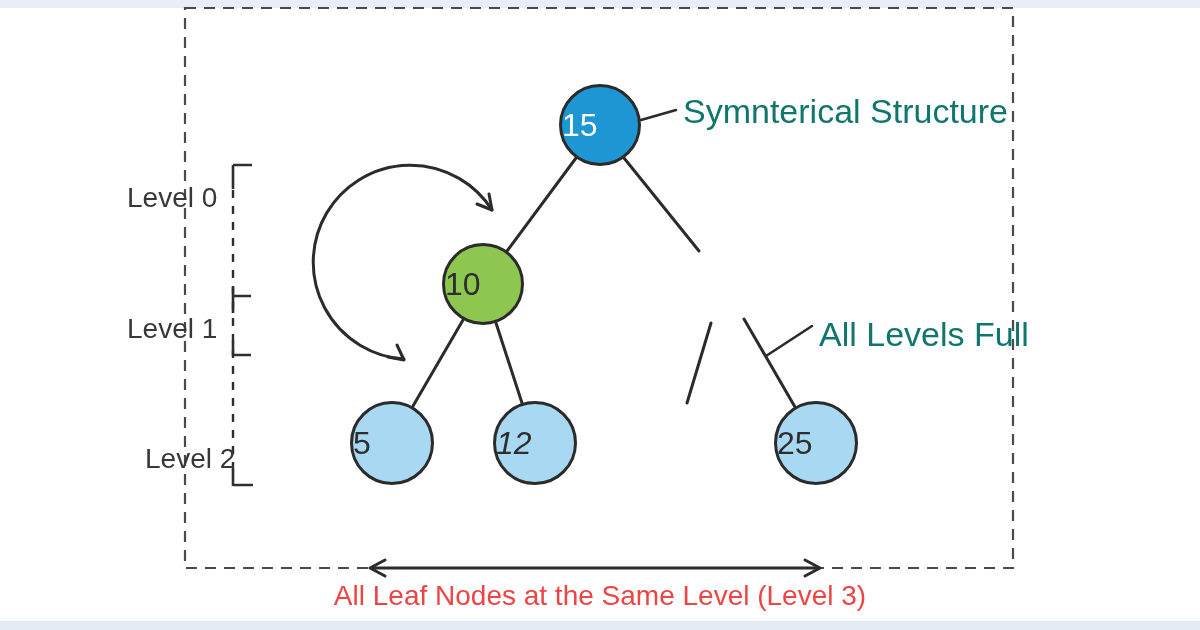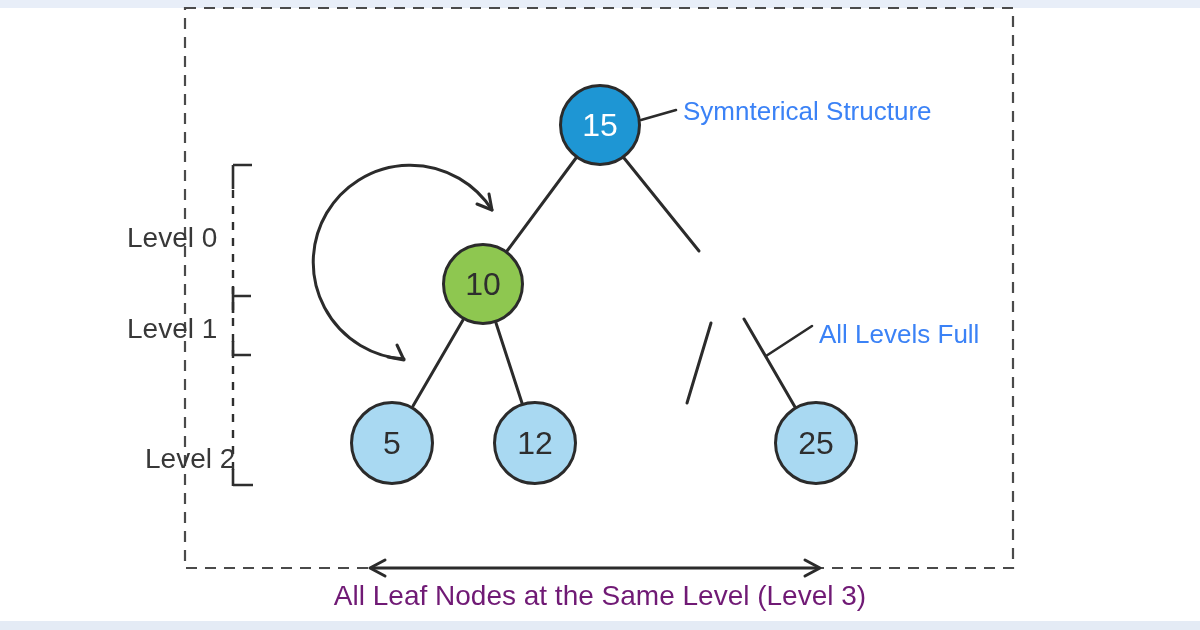--- a/index.html
+++ b/index.html
@@ -12,42 +12,42 @@
     color:var(--text-dark,#333333);
   }
   .edge-strip{position:absolute;left:0;width:1200px;background:var(--edge-tint,#e8eef8);}
   .edge-strip.top{top:0;height:8px;}
   .edge-strip.bottom{bottom:0;height:9px;background:#e4ebf5;}
   svg.layer{position:absolute;left:0;top:0;z-index:1;}
   .node{
     position:absolute;z-index:2;
     border-radius:50%;
     border:3px solid var(--stroke,#2b2b2b);
-    display:flex;align-items:center;justify-content:center;
+    display:flex;align-items:center;
     font-size:32px;font-weight:400;
     box-sizing:border-box;
     color:var(--text-dark,#2b2b2b);
   }
   .node.root{background:var(--root-fill,#1e96d4);color:var(--root-text,#ffffff);}
   .node.internal{background:var(--internal-fill,#8ec750);}
   .node.leaf{background:var(--leaf-fill,#a9d9f2);}
   .lvl-label{
     position:absolute;z-index:2;
     font-size:28px;line-height:28px;color:#383838;
     white-space:nowrap;
   }
   .annot{
     position:absolute;z-index:2;
-    font-size:26px;line-height:27px;color:#3b82f6;
+    font-size:34px;line-height:27px;color:#0f766e;
     white-space:nowrap;
   }
   .caption{
     position:absolute;z-index:2;
     left:0;right:0;top:580px;text-align:center;
-    font-size:28px;color:#701a75;
+    font-size:28px;color:#ef4444;
     white-space:nowrap;
   }
 </style>
 </head>
 <body>
 
 <div class="stage">
 
   <div class="edge-strip top"></div>
   <div class="edge-strip bottom"></div>
@@ -88,34 +88,34 @@
       <path d="M397,345 L404,360 L388,357"></path>
     </g>
 
     <g stroke="#2b2b2b" stroke-width="3" stroke-linecap="round" stroke-linejoin="round" fill="none">
       <path d="M372,568 L818,568"></path>
       <path d="M385,560 L370,568 L385,576"></path>
       <path d="M805,560 L820,568 L805,576"></path>
     </g>
   </svg>
 
-  <div class="lvl-label" style="left:127px;top:184px;margin-top:40px;">Level 0</div>
+  <div class="lvl-label" style="left:127px;top:184px;">Level 0</div>
   <div class="lvl-label" style="left:127px;top:315px;">Level 1</div>
   <div class="lvl-label" style="left:145px;top:445px;">Level 2</div>
 
   <div class="node root" style="left:559px;top:84px;width:82px;height:82px;">
     <span>15</span>
   </div>
   <div class="node internal" style="left:442px;top:243px;width:82px;height:82px;">
     <span>10</span>
   </div>
   <div class="node leaf" style="left:350px;top:401px;width:84px;height:84px;">
     <span>5</span>
   </div>
-  <div class="node leaf" style="left:493px;top:401px;width:84px;height:84px;">
+  <div class="node leaf" style="left:493px;top:401px;width:84px;height:84px;font-style:italic;">
     <span>12</span>
   </div>
   <div class="node leaf" style="left:774px;top:401px;width:84px;height:84px;">
     <span>25</span>
   </div>
 
   <div class="annot" style="left:683px;top:98px;">Symnterical Structure</div>
   <div class="annot" style="left:819px;top:309px;margin-top:12px;">All Levels Full</div>
 
   <div class="caption">All Leaf Nodes at the Same Level (Level 3)</div>

